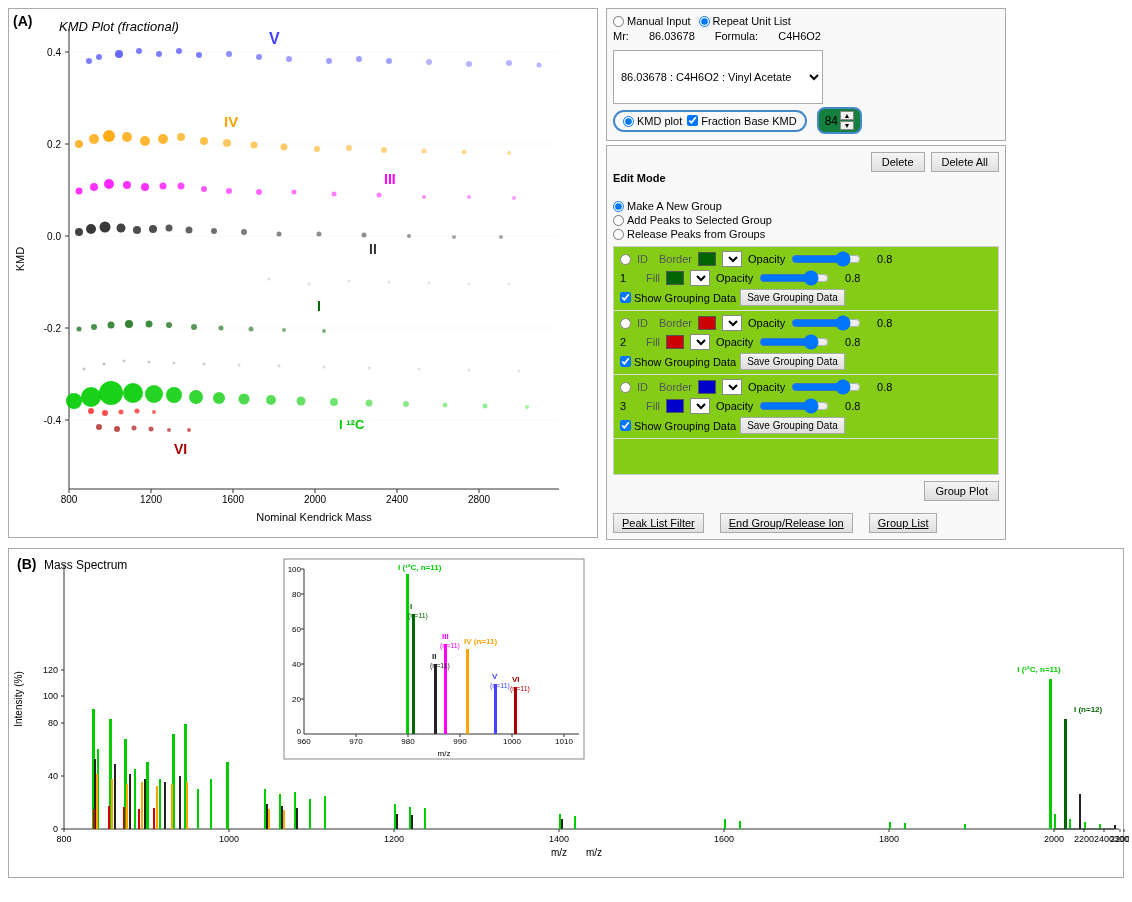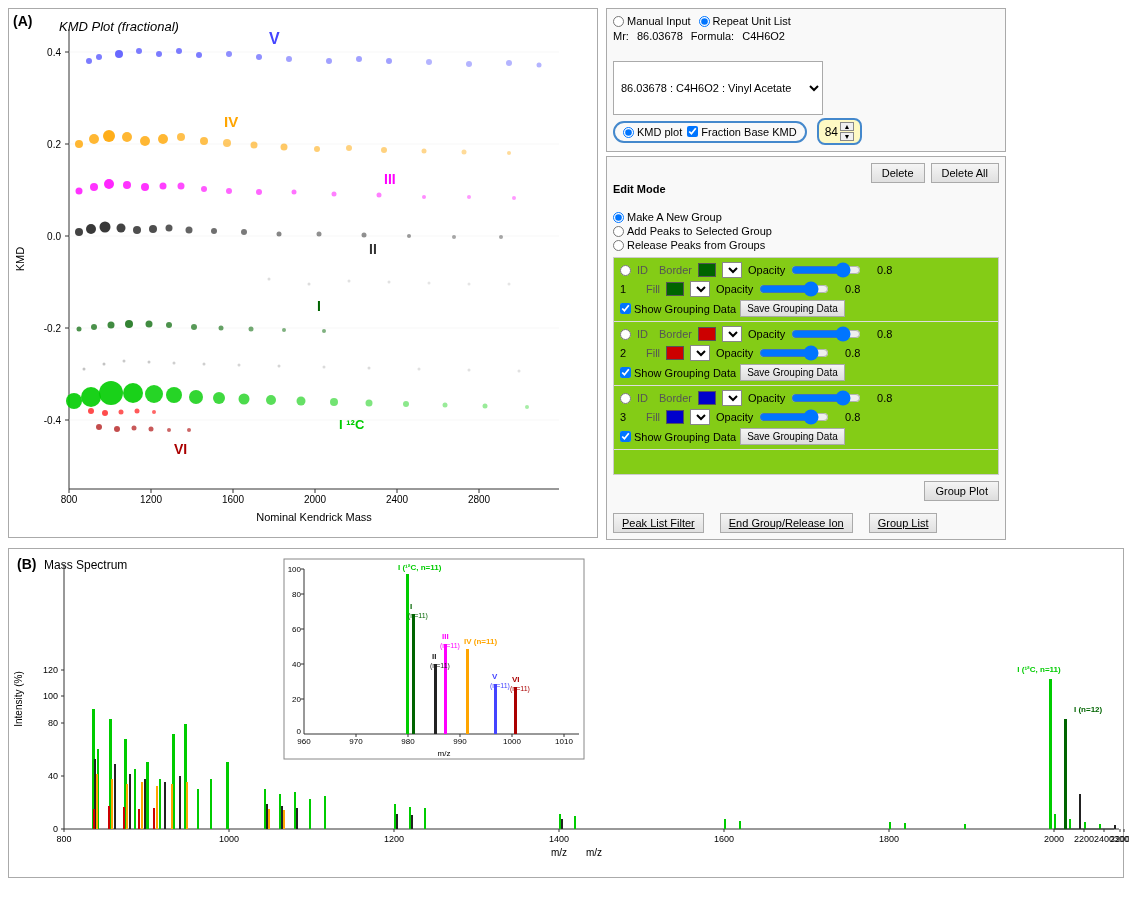--- a/index.html
+++ b/index.html
@@ -14,25 +14,25 @@
     .kmd-plot-area { width: 590px; height: 530px; border: 1px solid #aaa; margin: 4px; position: relative; background: #fff; }
     .panel-label { position: absolute; top: 4px; left: 4px; font-size: 14px; font-weight: bold; }
 
     
     .right-panel { width: 400px; margin: 4px; display: flex; flex-direction: column; gap: 4px; }
 
     
     .input-area { border: 1px solid #aaa; padding: 6px; background: #f9f9f9; }
     .input-row { display: flex; align-items: center; gap: 8px; margin-bottom: 3px; }
     .radio-label { display: flex; align-items: flex-end; gap: 3px; font-size: 11px; }
-    .formula-row { display: flex; align-items: center; gap: 8px; font-size: 11px; margin-bottom: 19px; }
+    .formula-row { display: flex; align-items: center; gap: 20px; font-size: 11px; margin-bottom: 8px; }
     .dropdown-select { border: 1px solid #aaa; background: #fff; padding: 19px 3px; font-size: 11px; width: 210px; }
     .kmd-options-row { display: flex; align-items: center; gap: 10px; margin-top: 3px; }
     .ellipse-box { border: 2px solid #4488cc; border-radius: 14px; padding: 3px 8px; display: flex; align-items: center; gap: 5px; }
-    .spinner-box { border: 2px solid #4488cc; border-radius: 8px; padding: 2px 6px; display: flex; align-items: center; gap: 2px; font-size: 12px; background: #fef9c3; }
+    .spinner-box { border: 2px solid #4488cc; border-radius: 8px; padding: 2px 6px; display: flex; align-items: center; gap: 2px; font-size: 12px; background: #15803d; }
 
     
     .control-area { border: 1px solid #aaa; padding: 6px; background: #f9f9f9; flex: 1; display: flex; flex-direction: column; }
     .btn-row { display: flex; gap: 6px; justify-content: flex-end; }
     .ctrl-btn { border: 1px solid #aaa; background: linear-gradient(#f5f5f5, #e0e0e0); padding: 3px 10px; font-size: 11px; cursor: pointer; }
     .edit-mode-section { margin-bottom: 6px; }
     .edit-mode-title { font-size: 11px; font-weight: bold; margin-bottom: 16px; }
 
     
     .groups-scroll { flex: 1; overflow-y: auto; border: 1px solid #ccc; background: #84cc16; }

